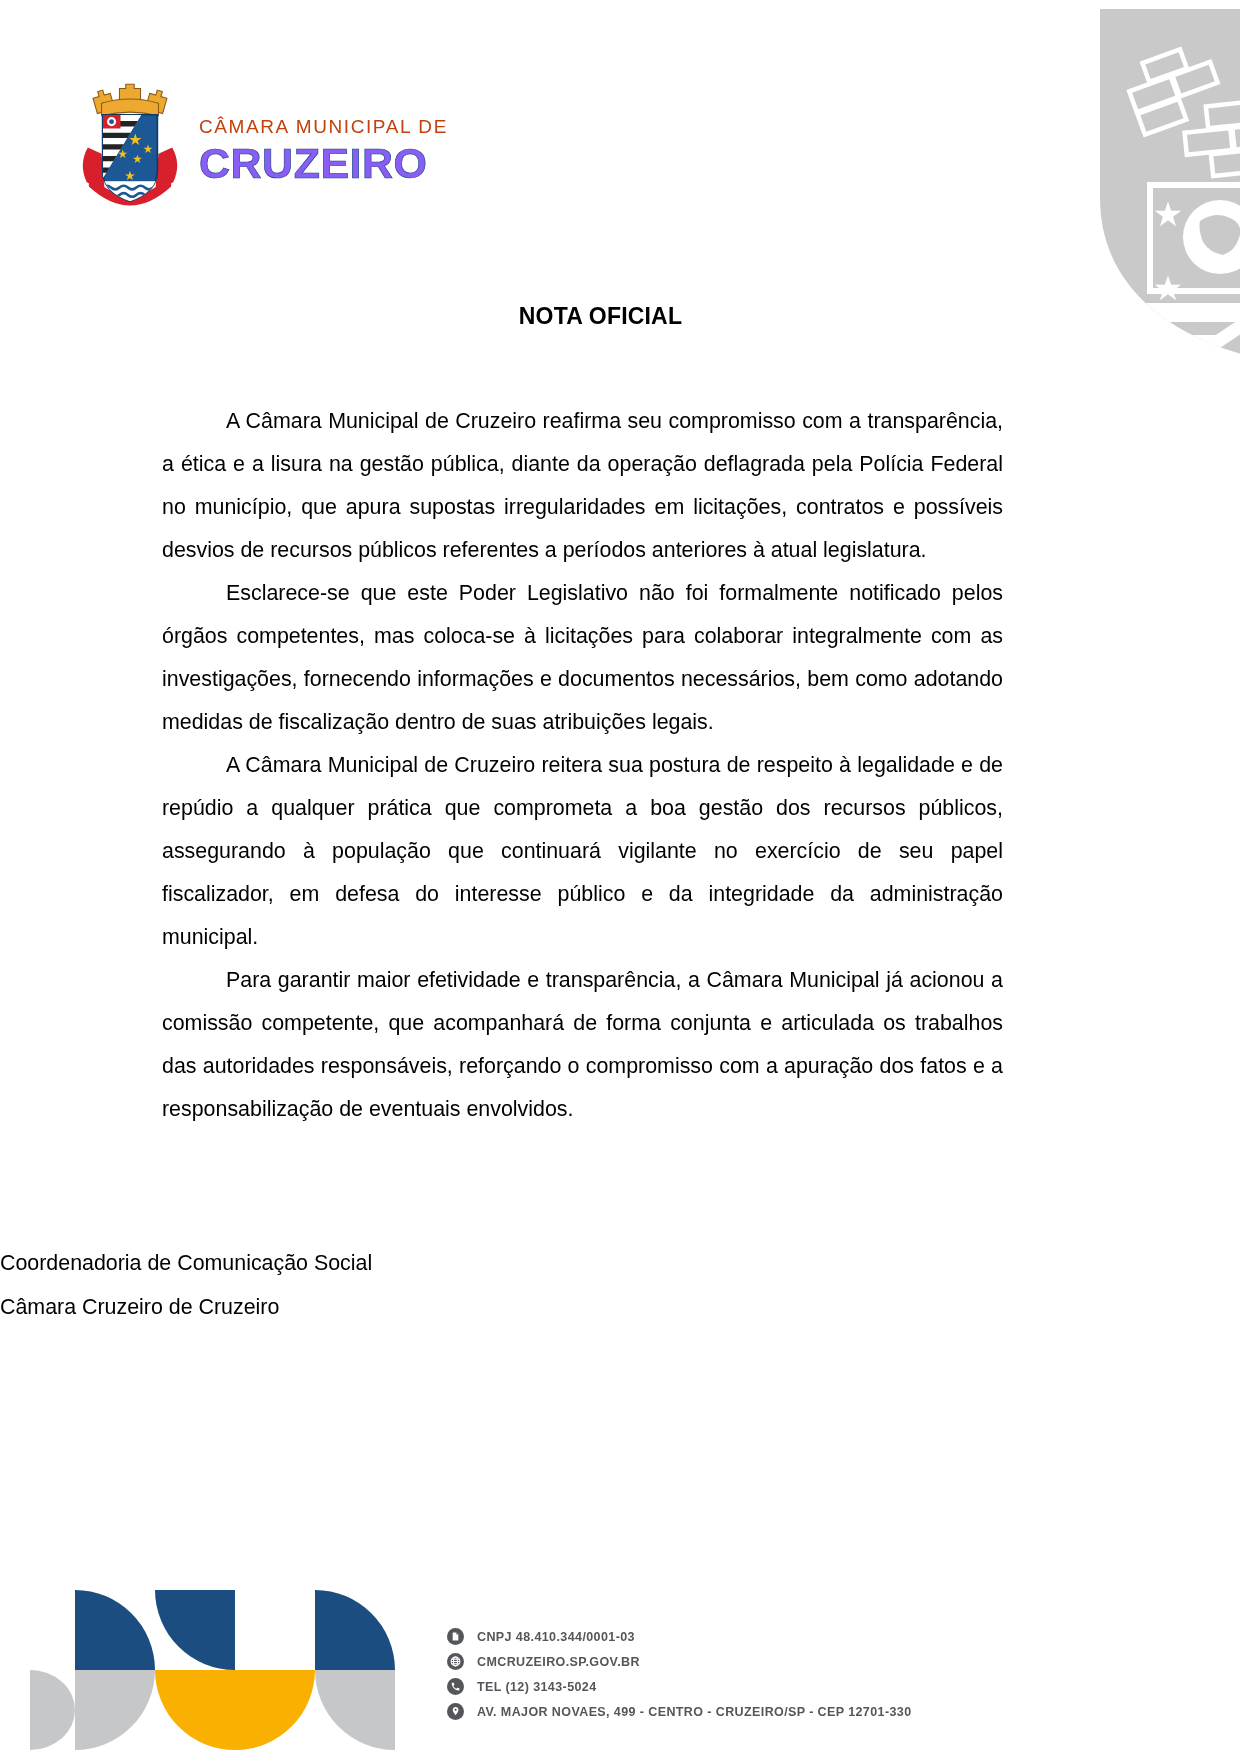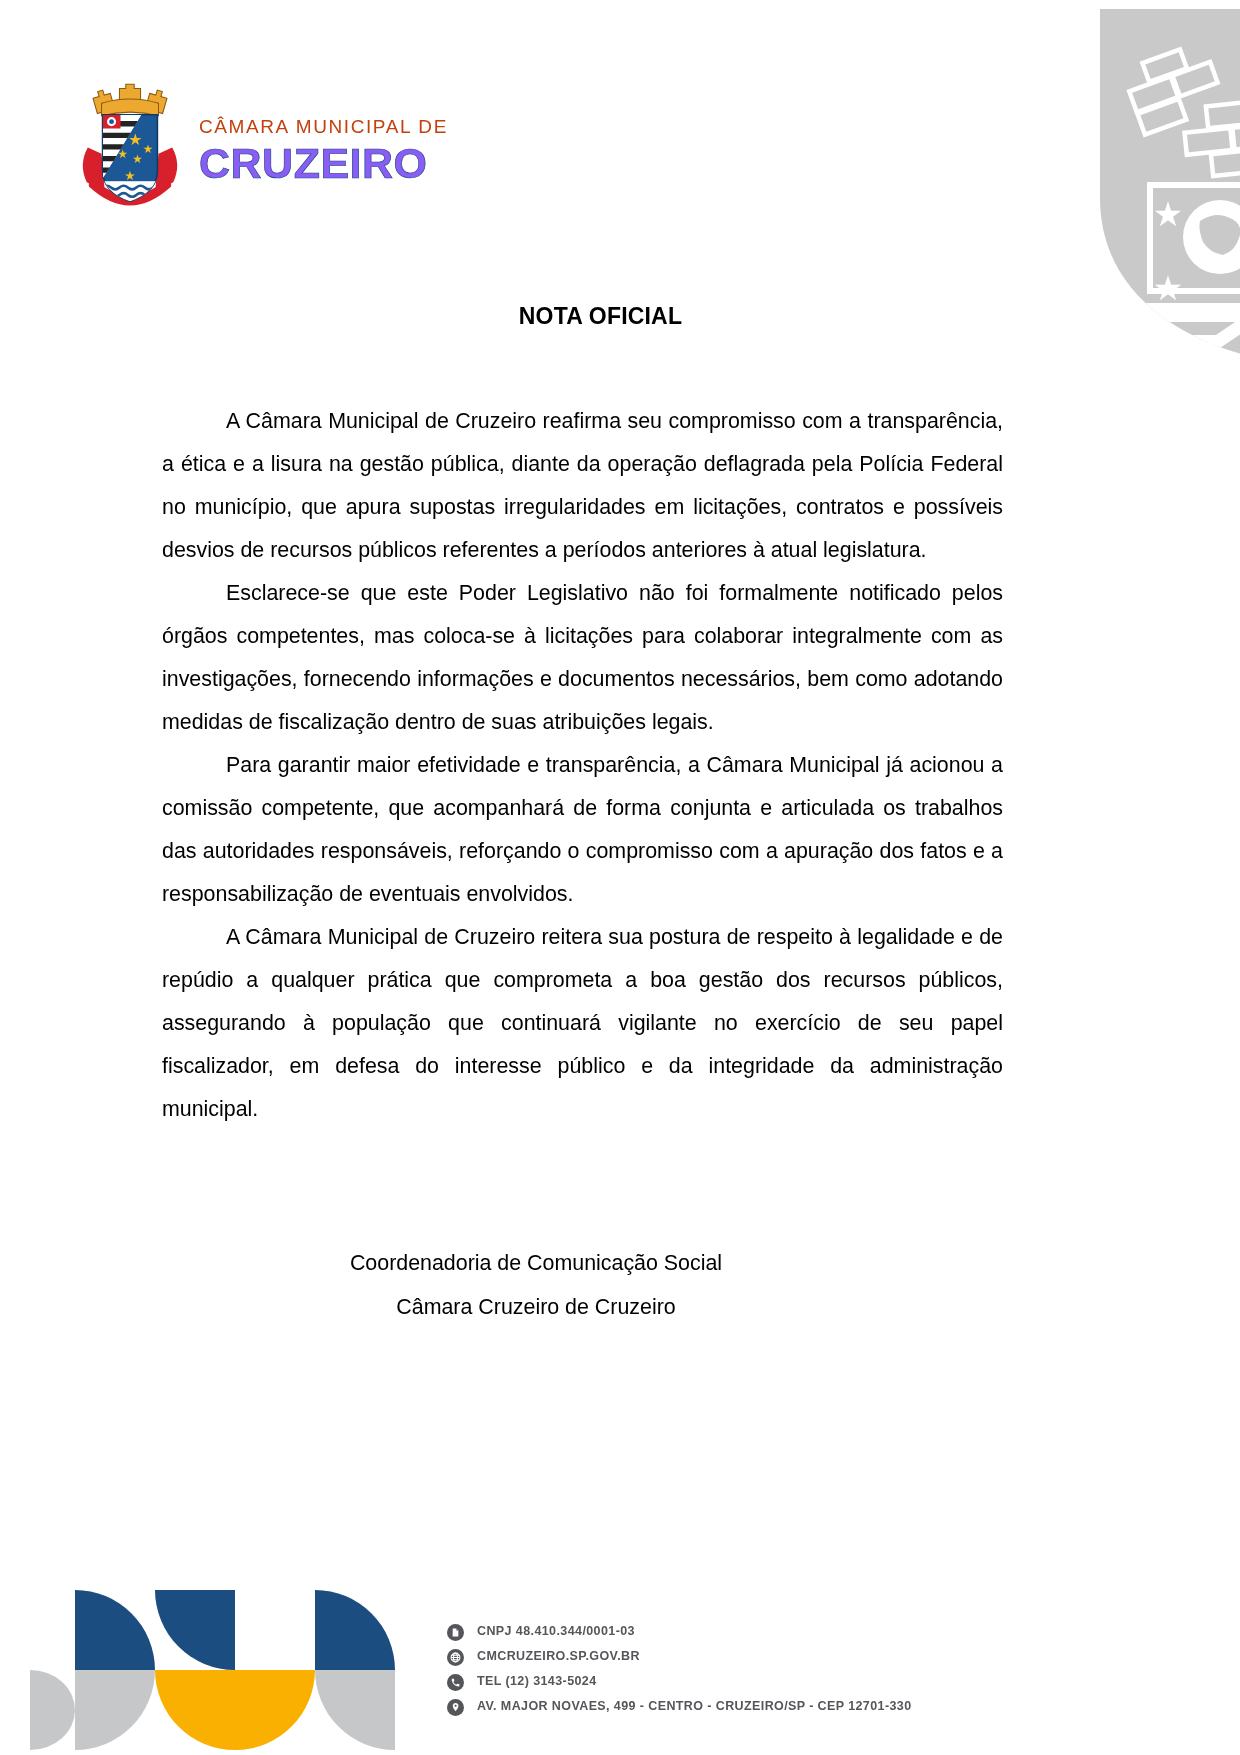--- a/index.html
+++ b/index.html
@@ -15,33 +15,33 @@
   .wordmark .l1{font-size:19px;letter-spacing:1.6px;color:#c2410c;font-weight:400;}
   .wordmark .l2{font-size:43px;font-weight:800;color:#8b5cf6;letter-spacing:0.5px;
                 -webkit-text-stroke:0.7px #1a4f87;margin-top:1px;}
 
   
   .doc-title{position:absolute;left:180px;top:303px;width:841px;text-align:center;
              font-size:23px;font-weight:bold;letter-spacing:0.2px;}
   .doc-body{position:absolute;left:162px;top:400px;width:841px;font-size:21.4px;
             line-height:43px;text-align:justify;}
   .doc-body p{margin:0;text-indent:64px;}
-  .signature{position:absolute;left:0;top:1241px;width:1072px;text-align:center;
+  .signature{position:absolute;left:0;top:1241px;width:1072px;
              font-size:21.4px;line-height:44px;}
 
   
   .q{position:absolute;width:80px;height:80px;}
   .q.tr{border-top-right-radius:100% 100%;}
   .q.bl{border-bottom-left-radius:100% 100%;}
   .q.br{border-bottom-right-radius:100% 100%;}
   .half-right{position:absolute;border-radius:0 100% 100% 0 / 0 50% 50% 0;}
 
   
   .contacts{position:absolute;left:447px;top:1624px;}
-  .contact-row{display:flex;align-items:flex-start;height:25px;}
+  .contact-row{display:flex;align-items:center;height:25px;}
   .contact-row svg{flex:0 0 auto;margin-right:13px;}
   .contact-row .txt{font-size:12.5px;font-weight:bold;color:#54565a;letter-spacing:0.4px;
                     white-space:nowrap;}
   .star{font-family:"DejaVu Sans",sans-serif;}
 </style>
 </head>
 <body>
 
 <div class="page">
 
@@ -167,22 +167,22 @@
   <div class="wordmark">
     <div class="l1">CÂMARA MUNICIPAL DE</div>
     <div class="l2">CRUZEIRO</div>
   </div>
 
   <div class="doc-title">NOTA OFICIAL</div>
 
   <div class="doc-body">
     <p>A Câmara Municipal de Cruzeiro reafirma seu compromisso com a transparência, a ética e a lisura na gestão pública, diante da operação deflagrada pela Polícia Federal no município, que apura supostas irregularidades em licitações, contratos e possíveis desvios de recursos públicos referentes a períodos anteriores à atual legislatura.</p>
     <p>Esclarece-se que este Poder Legislativo não foi formalmente notificado pelos órgãos competentes, mas coloca-se à licitações para colaborar integralmente com as investigações, fornecendo informações e documentos necessários, bem como adotando medidas de fiscalização dentro de suas atribuições legais.</p>
+    <p>A Câmara Municipal de Cruzeiro reitera sua postura de respeito à legalidade e de repúdio a qualquer prática que comprometa a boa gestão dos recursos públicos, assegurando à população que continuará vigilante no exercício de seu papel fiscalizador, em defesa do interesse público e da integridade da administração municipal.</p>
     <p>Para garantir maior efetividade e transparência, a Câmara Municipal já acionou a comissão competente, que acompanhará de forma conjunta e articulada os trabalhos das autoridades responsáveis, reforçando o compromisso com a apuração dos fatos e a responsabilização de eventuais envolvidos.</p>
-    <p>A Câmara Municipal de Cruzeiro reitera sua postura de respeito à legalidade e de repúdio a qualquer prática que comprometa a boa gestão dos recursos públicos, assegurando à população que continuará vigilante no exercício de seu papel fiscalizador, em defesa do interesse público e da integridade da administração municipal.</p>
   </div>
 
   <div class="signature">
     <div>Coordenadoria de Comunicação Social</div>
     <div>Câmara Cruzeiro de Cruzeiro</div>
   </div>
 
   <div>
     <div class="q tr" style="left:75px;top:1590px;background:#1b4d80;"></div>
     <div class="q bl" style="left:155px;top:1590px;background:#1b4d80;"></div>

